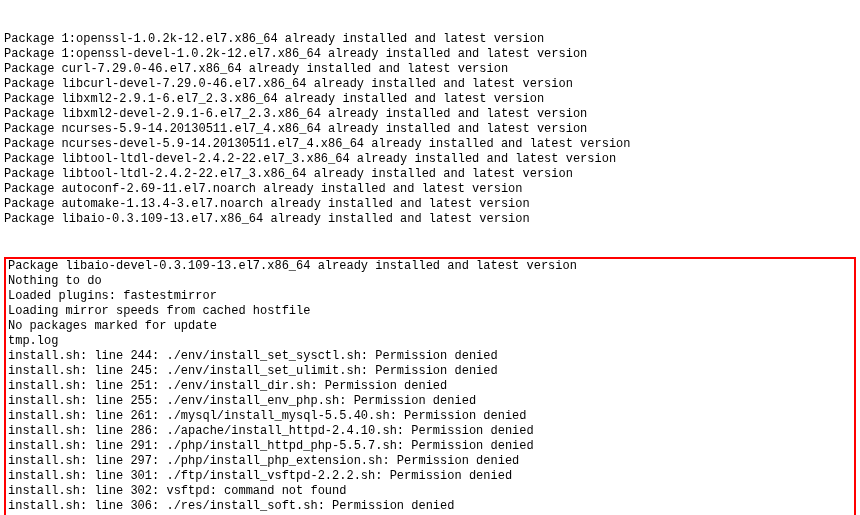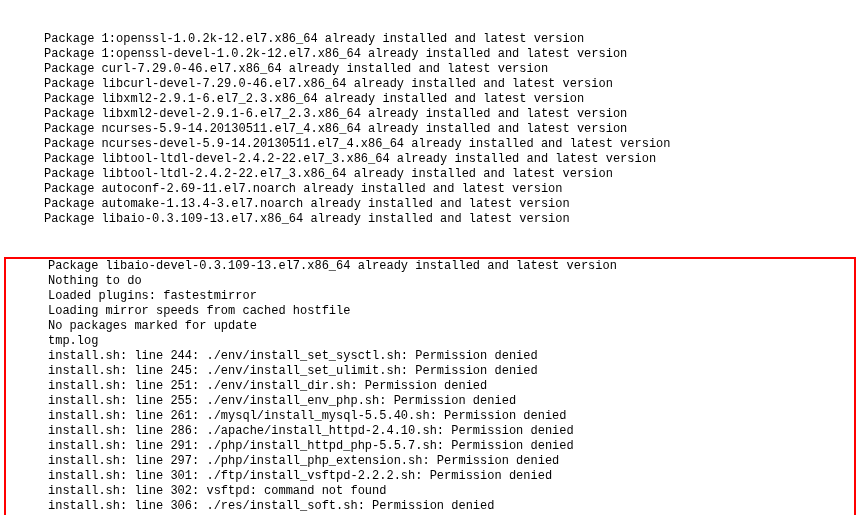--- a/index.html
+++ b/index.html
@@ -8,21 +8,21 @@
       font-family: "Courier New", Consolas, monospace;
       font-size: 12px;
       line-height: 15px;
       color: #000000;
       width: 860px;
       height: 515px;
       overflow: hidden;
       padding: 2px 4px;
     }
     .terminal-output { white-space: pre; }
-    .line { display: block; margin-left: 40px; }
+    .line { display: block; }
     .highlight-box {
       border: 2px solid #ff0000;
       margin-top: 0px;
       padding: 0px 2px;
     }
   </style>
 </head>
 <body>
 
 <div class="terminal-output">

